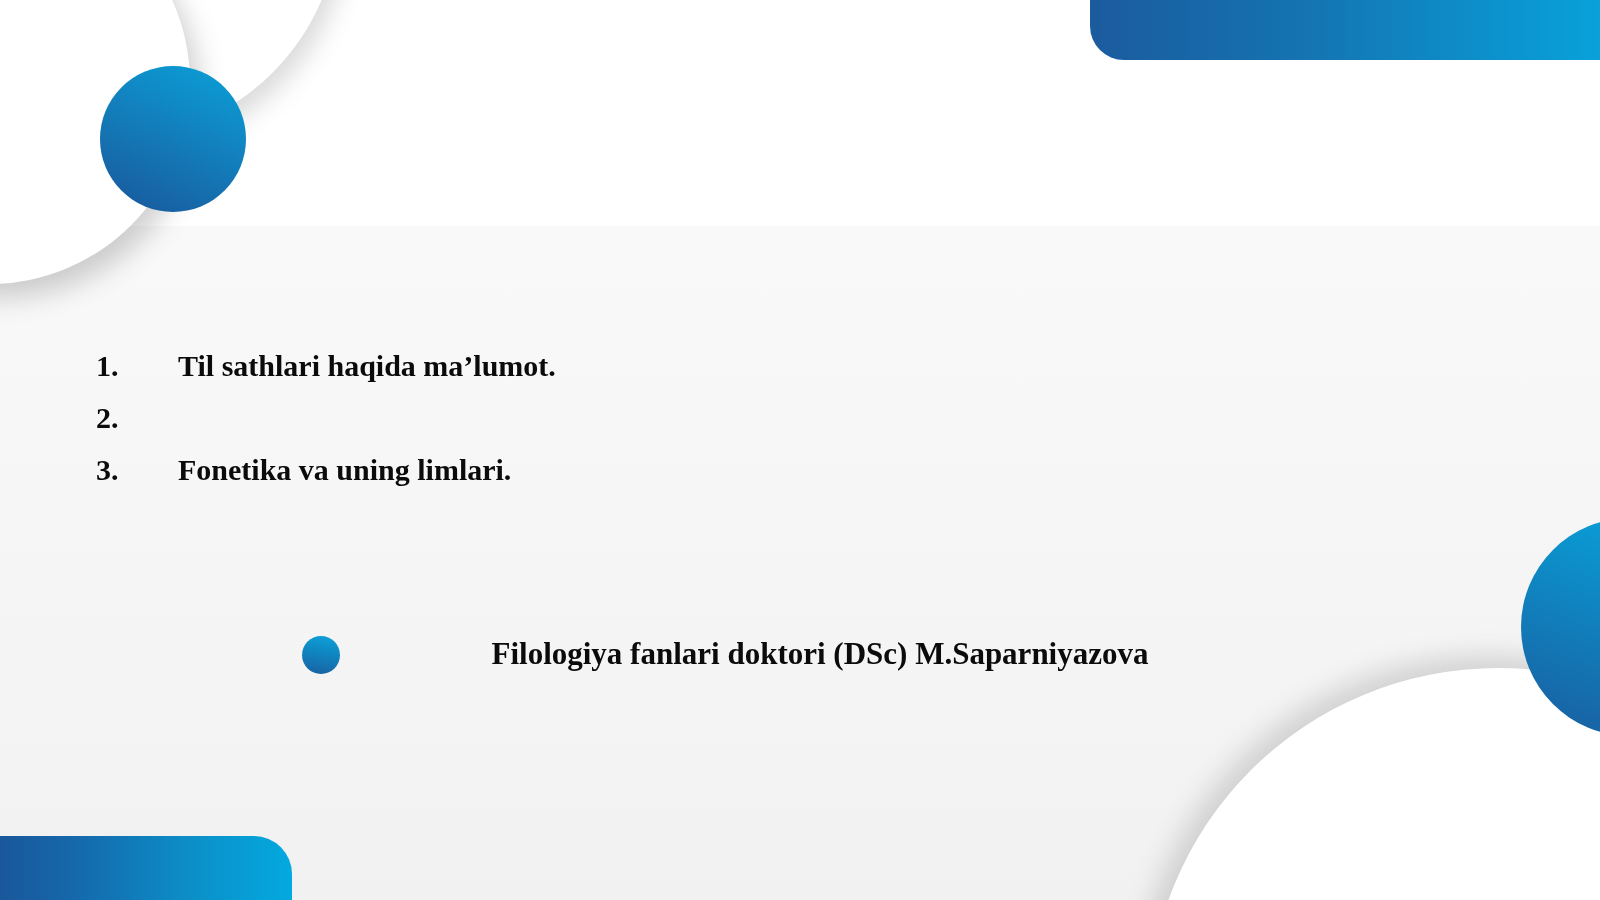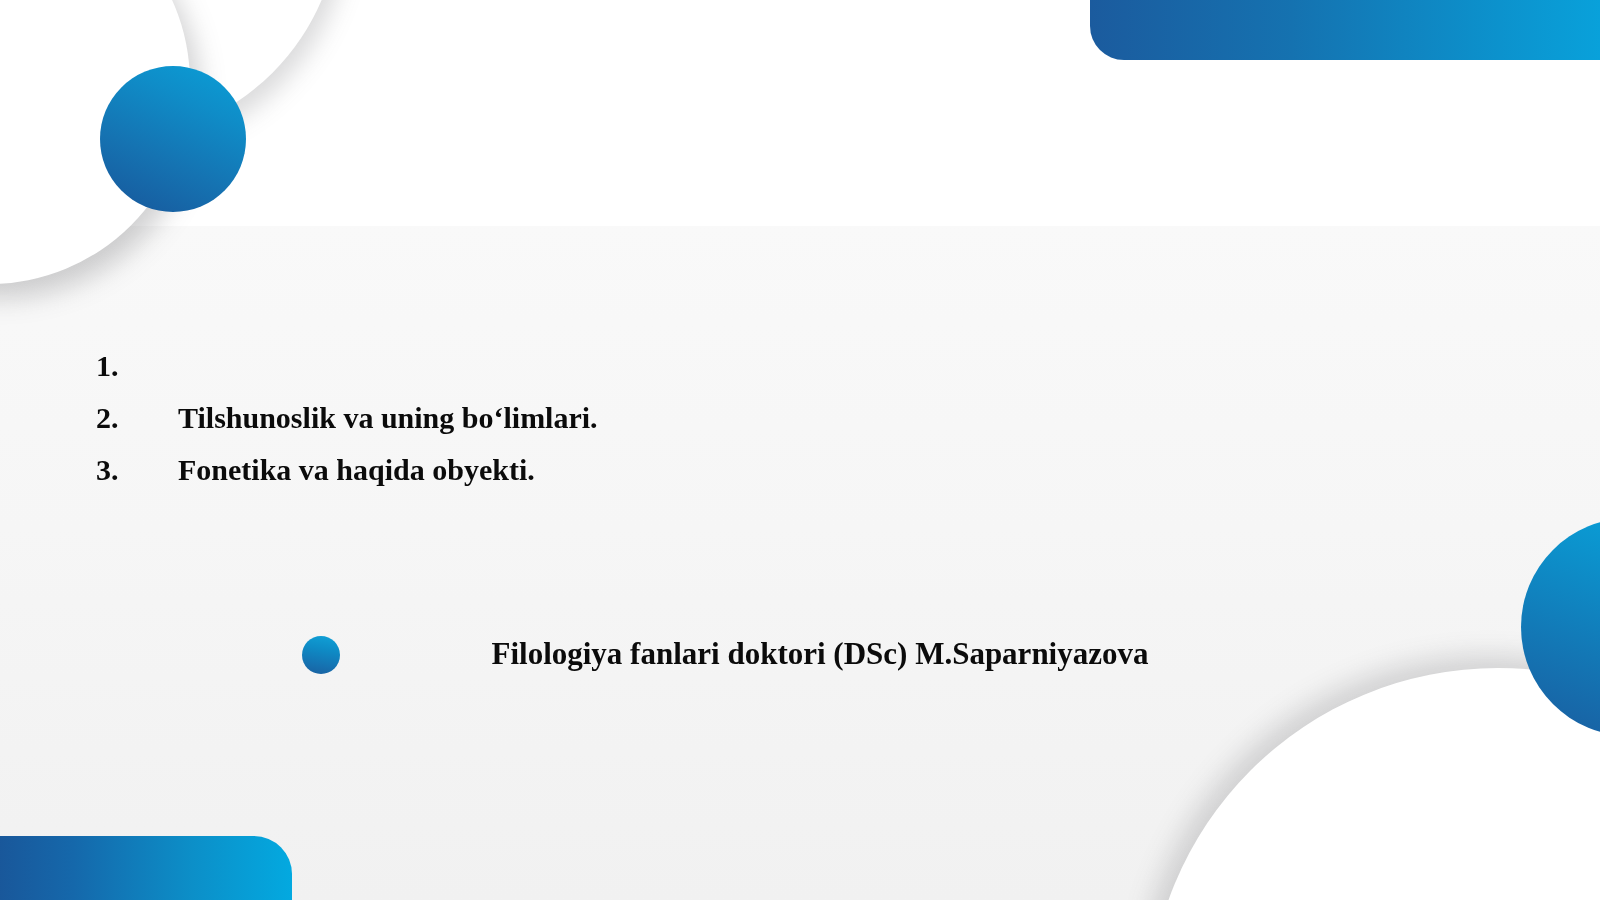--- a/index.html
+++ b/index.html
@@ -194,27 +194,27 @@
   <div class="circle-right"></div>
   <div class="bar-bottom-left"></div>
   <div class="bullet-dot"></div>
 
   <div class="content">
 
 
     <div class="agenda">
       <div class="agenda-item">
         <span class="agenda-num">1.</span>
+        <span class="agenda-text">Til sathlari haqida ma’lumot.</span>
       </div>
       <div class="agenda-item">
         <span class="agenda-num">2.</span>
-        <span class="agenda-text">Tilshunoslik va uning bo‘limlari.</span>
       </div>
       <div class="agenda-item">
         <span class="agenda-num">3.</span>
-        <span class="agenda-text">Fonetika va haqida obyekti.</span>
+        <span class="agenda-text">Fonetika va uning limlari.</span>
       </div>
     </div>
 
     <div class="author">Filologiya fanlari doktori (DSc) M.Saparniyazova</div>
 
   </div>
 </div>
 
 </body></html>

